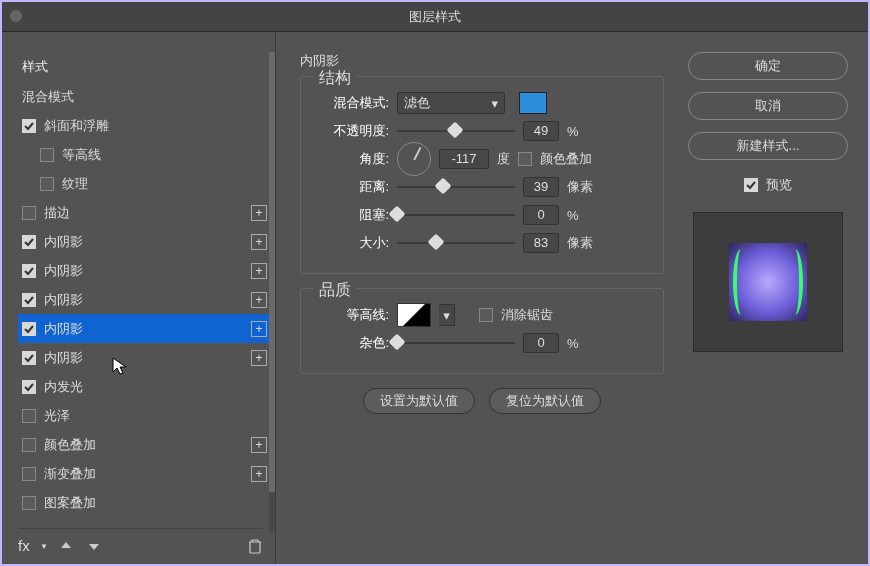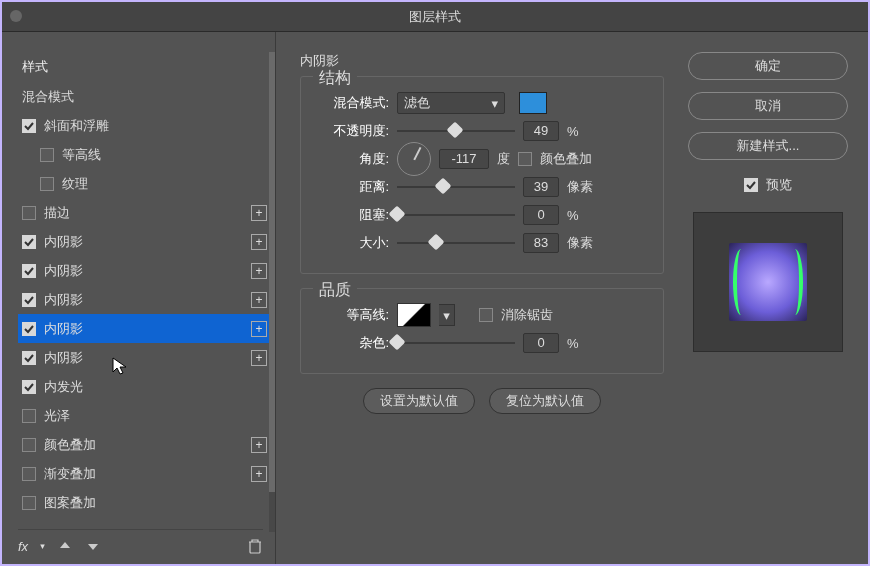--- a/index.html
+++ b/index.html
@@ -15,21 +15,21 @@
 .style-item{display:flex;align-items:center;height:29px;padding:0 4px;gap:8px;position:relative;}
 .style-item.selected{background:#0f64d2;}
 .style-item .label{flex:1;}
 .ck{width:14px;height:14px;border:1px solid #888;background:#5a5a5a;display:inline-flex;align-items:center;justify-content:center;}
 .ck.checked{background:#d8d8d8;border-color:#d8d8d8;}
 .ck.checked svg{display:block;}
 .ck svg{display:none;}
 .plus-box{width:16px;height:16px;border:1px solid #aaa;display:flex;align-items:center;justify-content:center;color:#ddd;font-size:12px;line-height:1;}
 .sidebar-footer{position:absolute;bottom:10px;left:16px;right:12px;display:flex;align-items:center;gap:12px;border-top:1px solid #444;padding-top:8px;}
 .sidebar-footer .spacer{flex:1;}
-.fx{font-style:italic;font-size:13px;}
+.fx{font-size:15px;}
 .arrow{width:16px;height:16px;display:flex;align-items:center;justify-content:center;}
 .main{flex:1;padding:20px 24px;position:relative;}
 .panel-title{font-weight:500;margin-bottom:6px;}
 .group{border:1px solid #666;border-radius:3px;padding:12px 16px 16px;margin-bottom:14px;position:relative;}
 .group-legend{position:absolute;top:-9px;left:12px;background:#535353;padding:0 6px;font-size:16px;}
 .row{display:flex;align-items:center;height:28px;gap:8px;}
 .lbl{width:72px;text-align:right;color:#ffffff;}
 .dropdown{height:22px;width:108px;background:#474747;border:1px solid #333;display:flex;align-items:center;padding:0 6px;justify-content:space-between;border-radius:2px;gap:40px;}
 .swatch{width:28px;height:22px;background:#2d8fdb;border:1px solid #222;margin-left:6px;}
 .slider{position:relative;width:118px;height:18px;}

